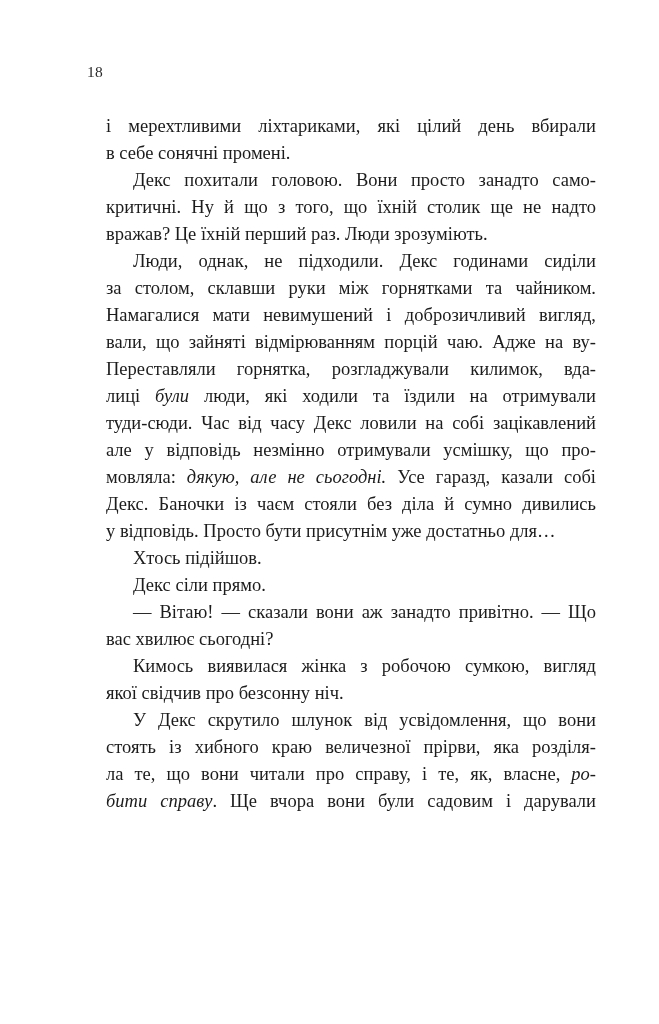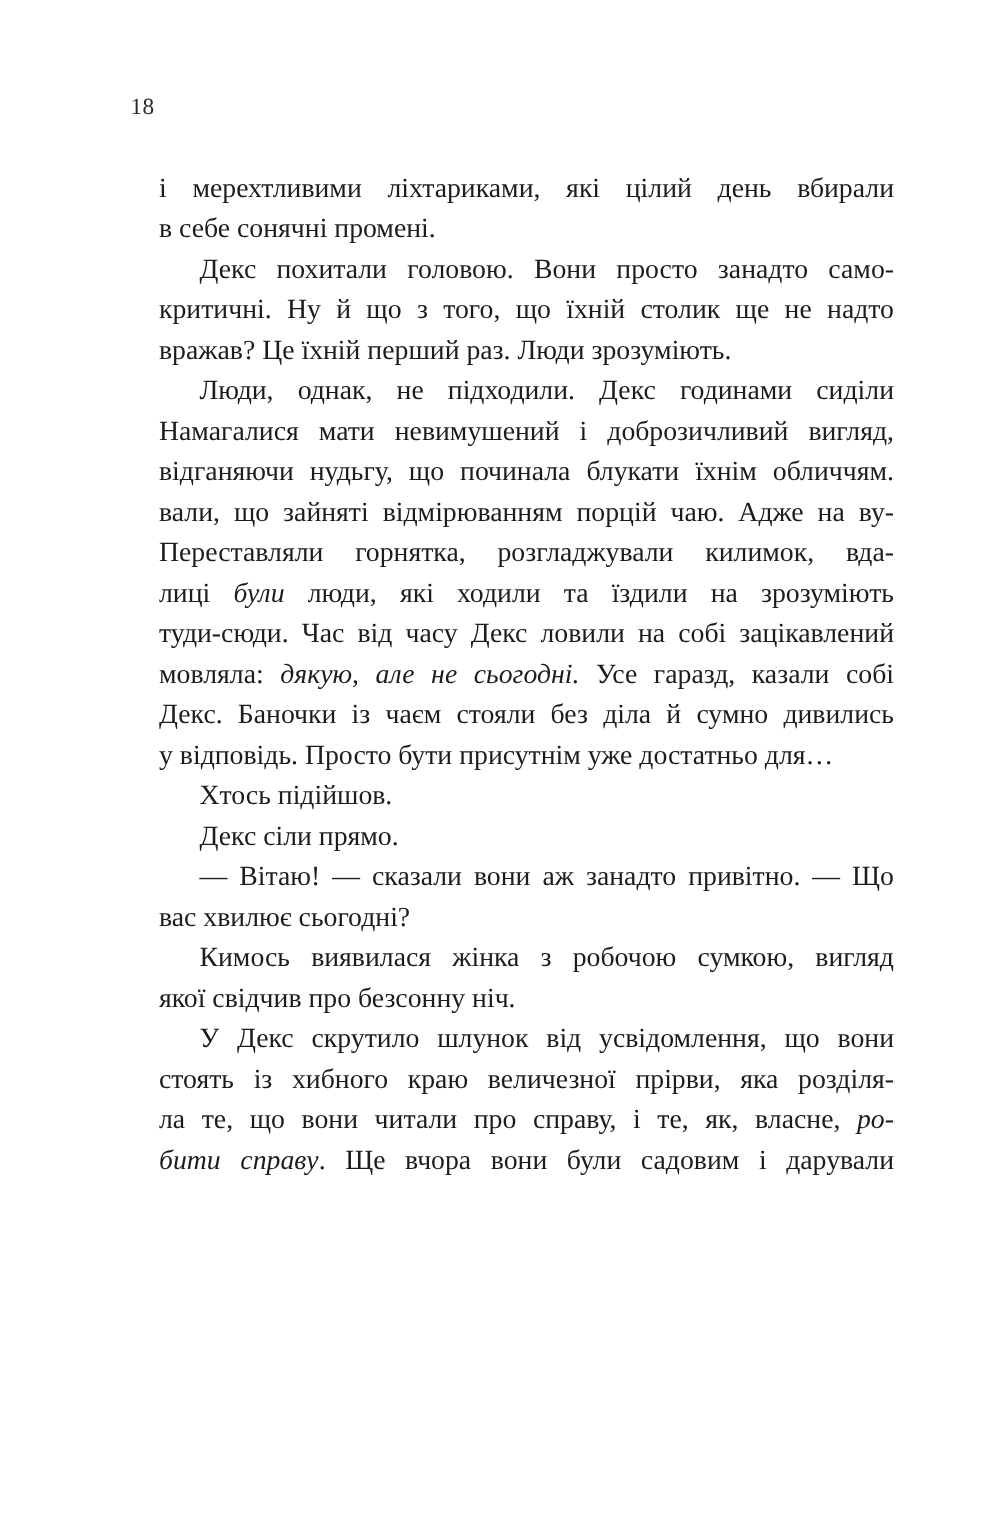--- a/index.html
+++ b/index.html
@@ -59,26 +59,27 @@
         <div class="line"><span>і мерехтливими ліхтариками, які цілий день вбирали</span></div>
         <div class="line end"><span>в себе сонячні промені.</span></div>
       </div>
       <div class="paragraph">
         <div class="line indent"><span>Декс похитали головою. Вони просто занадто само-</span></div>
         <div class="line"><span>критичні. Ну й що з того, що їхній столик ще не надто</span></div>
         <div class="line end"><span>вражав? Це їхній перший раз. Люди зрозуміють.</span></div>
       </div>
       <div class="paragraph">
         <div class="line indent"><span>Люди, однак, не підходили. Декс годинами сиділи</span></div>
+        <div class="line"><span>за столом, склавши руки між горнятками та чайником.</span></div>
         <div class="line"><span>Намагалися мати невимушений і доброзичливий вигляд,</span></div>
-        <div class="line"><span>відганяючи нудьгу, що починала блукати їхнім обличчям.</span></div>
         <div class="line"><span>вали, що зайняті відмірюванням порцій чаю. Адже на ву-</span></div>
         <div class="line"><span>Переставляли горнятка, розгладжували килимок, вда-</span></div>
-        <div class="line"><span>лиці </span><em>були</em><span> люди, які ходили та їздили на зрозуміють</span></div>
+        <div class="line"><span>лиці </span><em>були</em><span> люди, які ходили та їздили на отримували</span></div>
         <div class="line"><span>туди-сюди. Час від часу Декс ловили на собі зацікавлений</span></div>
+        <div class="line"><span>але у відповідь незмінно отримували усмішку, що про-</span></div>
         <div class="line"><span>мовляла: </span><em>дякую, але не сьогодні.</em><span> Усе гаразд, казали собі</span></div>
         <div class="line"><span>Декс. Баночки із чаєм стояли без діла й сумно дивились</span></div>
         <div class="line end"><span>у відповідь. Просто бути присутнім уже достатньо для…</span></div>
       </div>
       <div class="paragraph">
         <div class="line end indent"><span>Хтось підійшов.</span></div>
       </div>
       <div class="paragraph">
         <div class="line end indent"><span>Декс сіли прямо.</span></div>
       </div>

